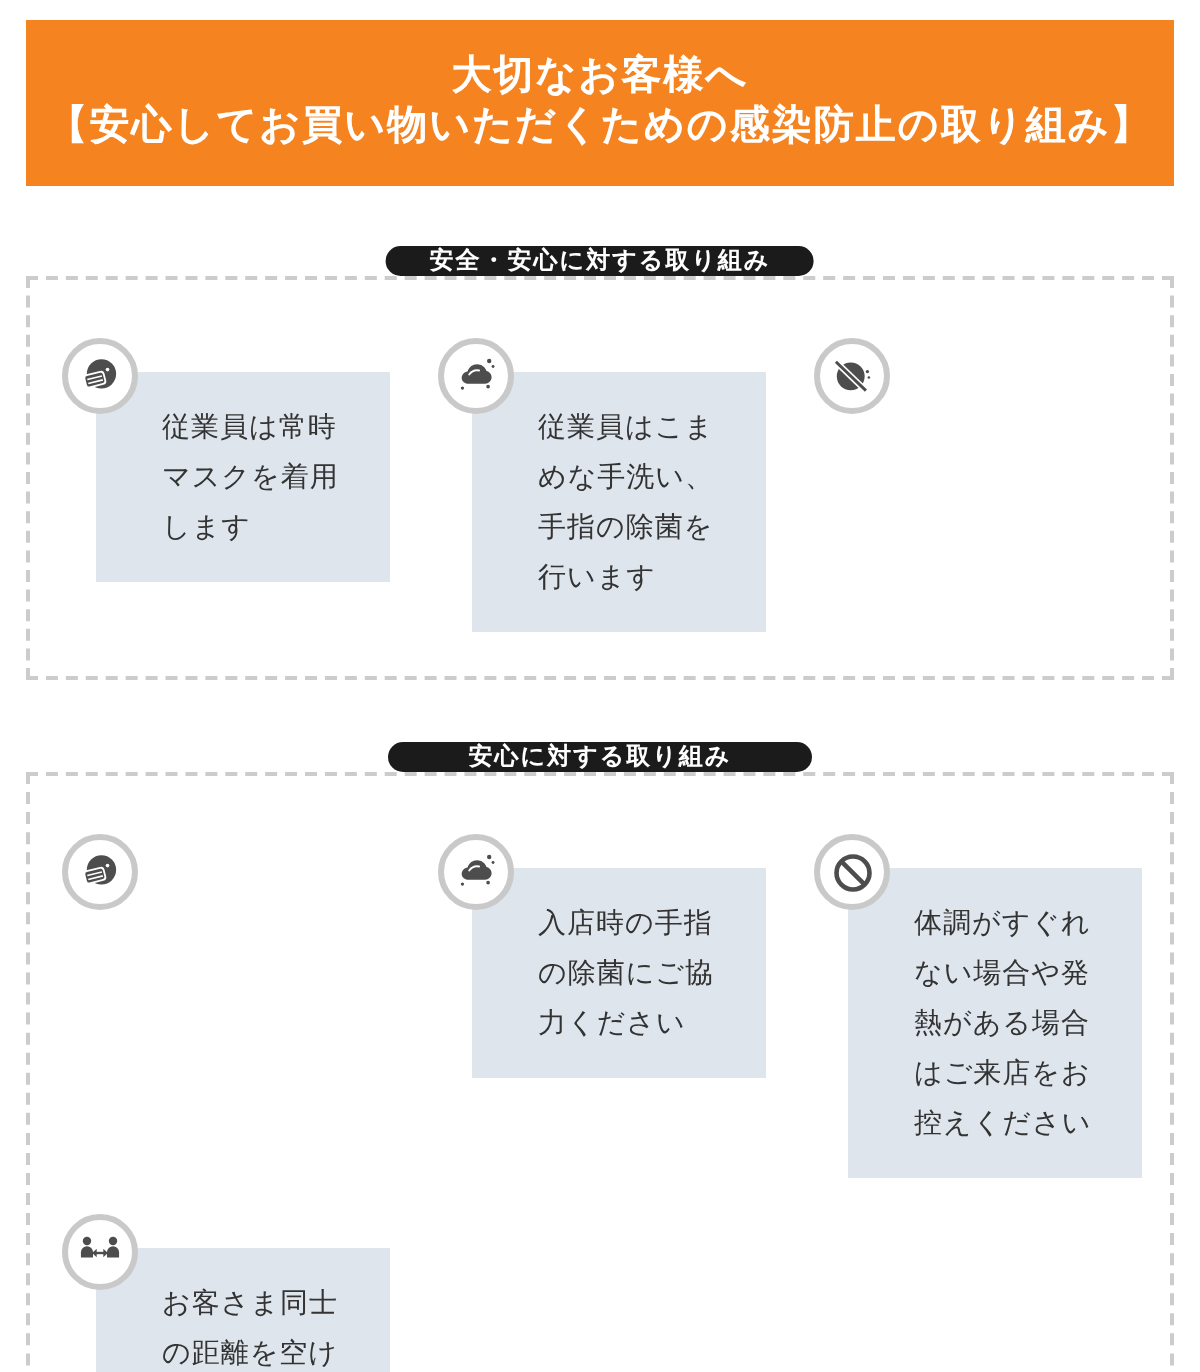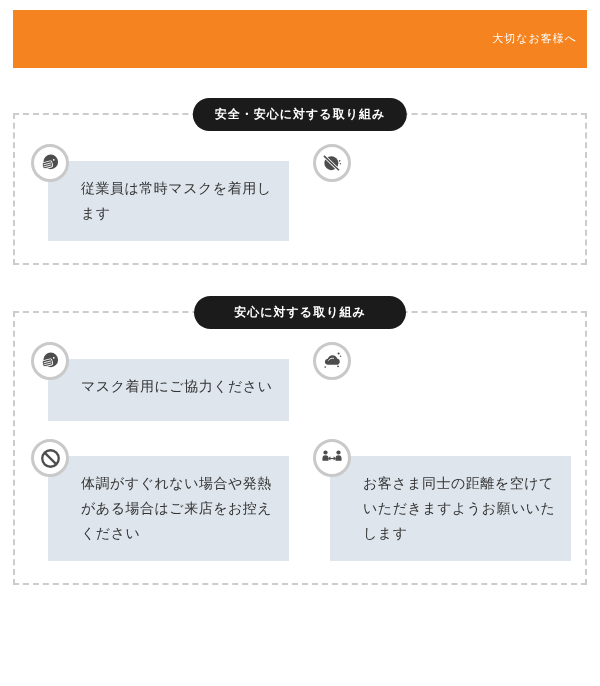--- a/index.html
+++ b/index.html
@@ -20,55 +20,54 @@
     padding:10px 13px 14px;
   }
   .banner{
     background:var(--banner-bg);
     color:#ffffff;
     text-align:center;
     padding:16px 10px 17px;
     margin-bottom:45px;
   }
   .banner .line{
-    font-size:11px;
-    font-weight:normal;
+    font-size:20px;
+    font-weight:bold;
     line-height:25px;
     letter-spacing:1px;
-    text-align:right;
   }
   .section{
     position:relative;
     border:2px dashed var(--border-color);
     padding:29px 14px 22px 16px;
     margin-bottom:46px;
   }
   .section:last-child{margin-bottom:0;}
   .pill{
     position:absolute;
     top:-17px;
     left:50%;
     transform:translateX(-50%);
     background:var(--pill-bg);
     color:#ffffff;
     min-width:212px;
-    height:33px;
+    height:15px;
     border-radius:17px;
     display:flex;
     align-items:center;
     justify-content:center;
     font-size:12px;
     font-weight:bold;
     letter-spacing:1px;
     padding:0 22px;
     white-space:nowrap;
   }
   .items{
     display:grid;
-    grid-template-columns:1fr 1fr;
+    grid-template-columns:1fr 1fr 1fr;
     column-gap:24px;
     row-gap:18px;
   }
   .item{
     position:relative;
     padding-top:17px;
   }
   .icon-circle{
     position:absolute;
     top:0;
@@ -93,86 +92,102 @@
     font-size:14px;
     line-height:25px;
     letter-spacing:0.5px;
   }
 </style>
 </head>
 <body>
 
 <header class="banner">
   <div class="line">大切なお客様へ</div>
+  <div class="line">【安心してお買い物いただくための感染防止の取り組み】</div>
 </header>
 
 <main>
   <section class="section">
     <div class="pill">安全・安心に対する取り組み</div>
     <div class="items">
   <div class="item">
     <span class="icon-circle">
             <svg viewBox="0 0 24 24" width="22" height="22">
               <circle cx="12.8" cy="10.8" r="8" fill="currentColor"></circle>
               <circle cx="16.1" cy="8.5" r="1" fill="#fff"></circle>
               <g transform="rotate(-14 9 14)">
                 <rect x="3.8" y="10.6" width="10.8" height="6.8" rx="1.6" fill="currentColor" stroke="#fff" stroke-width="1"></rect>
                 <path d="M5.2 13h8.2M5.2 15.2h8.2" stroke="#fff" stroke-width="0.9" fill="none"></path>
               </g>
             </svg>
           </span>
     <div class="card">従業員は常時マスクを着用します</div>
-  </div>
-
-
-
-  <div class="item">
-    <span class="icon-circle">
-            <svg viewBox="0 0 24 24" width="22" height="22">
-              <circle cx="11.3" cy="12.2" r="7.6" fill="currentColor"></circle>
-              <circle cx="20.4" cy="9.6" r="0.9" fill="currentColor"></circle>
-              <circle cx="21.2" cy="12.8" r="0.7" fill="currentColor"></circle>
-              <line x1="3.2" y1="4.2" x2="19.6" y2="20" stroke="#fff" stroke-width="3.4"></line>
-              <line x1="3.2" y1="4.2" x2="19.6" y2="20" stroke="currentColor" stroke-width="1.6"></line>
-            </svg>
-          </span>
-  </div>
-</div>
-  </section>
-
-  <section class="section">
-    <div class="pill">安心に対する取り組み</div>
-    <div class="items">
-  <div class="item">
-    <span class="icon-circle">
-            <svg viewBox="0 0 24 24" width="22" height="22">
-              <circle cx="12.8" cy="10.8" r="8" fill="currentColor"></circle>
-              <circle cx="16.1" cy="8.5" r="1" fill="#fff"></circle>
-              <g transform="rotate(-14 9 14)">
-                <rect x="3.8" y="10.6" width="10.8" height="6.8" rx="1.6" fill="currentColor" stroke="#fff" stroke-width="1"></rect>
-                <path d="M5.2 13h8.2M5.2 15.2h8.2" stroke="#fff" stroke-width="0.9" fill="none"></path>
-              </g>
-            </svg>
-          </span>
-    <div class="card">マスク着用にご協力ください</div>
   </div>
 
   <div class="item">
     <span class="icon-circle">
             <svg viewBox="0 0 24 24" width="22" height="22">
               <g fill="currentColor">
                 <path d="M4.2 13.2c0-1.9 1.4-3.4 3.2-3.6.6-2.3 2.7-4 5.2-4 2.4 0 4.4 1.5 5.1 3.7 1.6.3 2.8 1.7 2.8 3.4 0 1.9-1.6 3.5-3.5 3.5H7.8c-2 0-3.6-1.4-3.6-3z"></path>
                 <circle cx="19.2" cy="3.8" r="1.2"></circle>
                 <circle cx="21.3" cy="6.8" r="0.8"></circle>
                 <circle cx="18.6" cy="17.8" r="1"></circle>
                 <circle cx="4.6" cy="18.6" r="0.9"></circle>
               </g>
               <path d="M8.3 11.2c1.2-1.7 3.3-2.6 5.4-2.2" stroke="#fff" stroke-width="1" fill="none" stroke-linecap="round"></path>
             </svg>
           </span>
+    <div class="card">従業員はこまめな手洗い、手指の除菌を行います</div>
+  </div>
+
+
+  <div class="item">
+    <span class="icon-circle">
+            <svg viewBox="0 0 24 24" width="22" height="22">
+              <circle cx="11.3" cy="12.2" r="7.6" fill="currentColor"></circle>
+              <circle cx="20.4" cy="9.6" r="0.9" fill="currentColor"></circle>
+              <circle cx="21.2" cy="12.8" r="0.7" fill="currentColor"></circle>
+              <line x1="3.2" y1="4.2" x2="19.6" y2="20" stroke="#fff" stroke-width="3.4"></line>
+              <line x1="3.2" y1="4.2" x2="19.6" y2="20" stroke="currentColor" stroke-width="1.6"></line>
+            </svg>
+          </span>
+  </div>
+</div>
+  </section>
+
+  <section class="section">
+    <div class="pill">安心に対する取り組み</div>
+    <div class="items">
+  <div class="item">
+    <span class="icon-circle">
+            <svg viewBox="0 0 24 24" width="22" height="22">
+              <circle cx="12.8" cy="10.8" r="8" fill="currentColor"></circle>
+              <circle cx="16.1" cy="8.5" r="1" fill="#fff"></circle>
+              <g transform="rotate(-14 9 14)">
+                <rect x="3.8" y="10.6" width="10.8" height="6.8" rx="1.6" fill="currentColor" stroke="#fff" stroke-width="1"></rect>
+                <path d="M5.2 13h8.2M5.2 15.2h8.2" stroke="#fff" stroke-width="0.9" fill="none"></path>
+              </g>
+            </svg>
+          </span>
+  </div>
+
+  <div class="item">
+    <span class="icon-circle">
+            <svg viewBox="0 0 24 24" width="22" height="22">
+              <g fill="currentColor">
+                <path d="M4.2 13.2c0-1.9 1.4-3.4 3.2-3.6.6-2.3 2.7-4 5.2-4 2.4 0 4.4 1.5 5.1 3.7 1.6.3 2.8 1.7 2.8 3.4 0 1.9-1.6 3.5-3.5 3.5H7.8c-2 0-3.6-1.4-3.6-3z"></path>
+                <circle cx="19.2" cy="3.8" r="1.2"></circle>
+                <circle cx="21.3" cy="6.8" r="0.8"></circle>
+                <circle cx="18.6" cy="17.8" r="1"></circle>
+                <circle cx="4.6" cy="18.6" r="0.9"></circle>
+              </g>
+              <path d="M8.3 11.2c1.2-1.7 3.3-2.6 5.4-2.2" stroke="#fff" stroke-width="1" fill="none" stroke-linecap="round"></path>
+            </svg>
+          </span>
+    <div class="card">入店時の手指の除菌にご協力ください</div>
   </div>
 
   <div class="item">
     <span class="icon-circle">
             <svg viewBox="0 0 24 24" width="23" height="23">
               <g fill="none" stroke="currentColor" stroke-width="2.4">
                 <circle cx="12" cy="12" r="8.6"></circle>
                 <line x1="5.9" y1="5.9" x2="18.1" y2="18.1"></line>
               </g>
             </svg>

